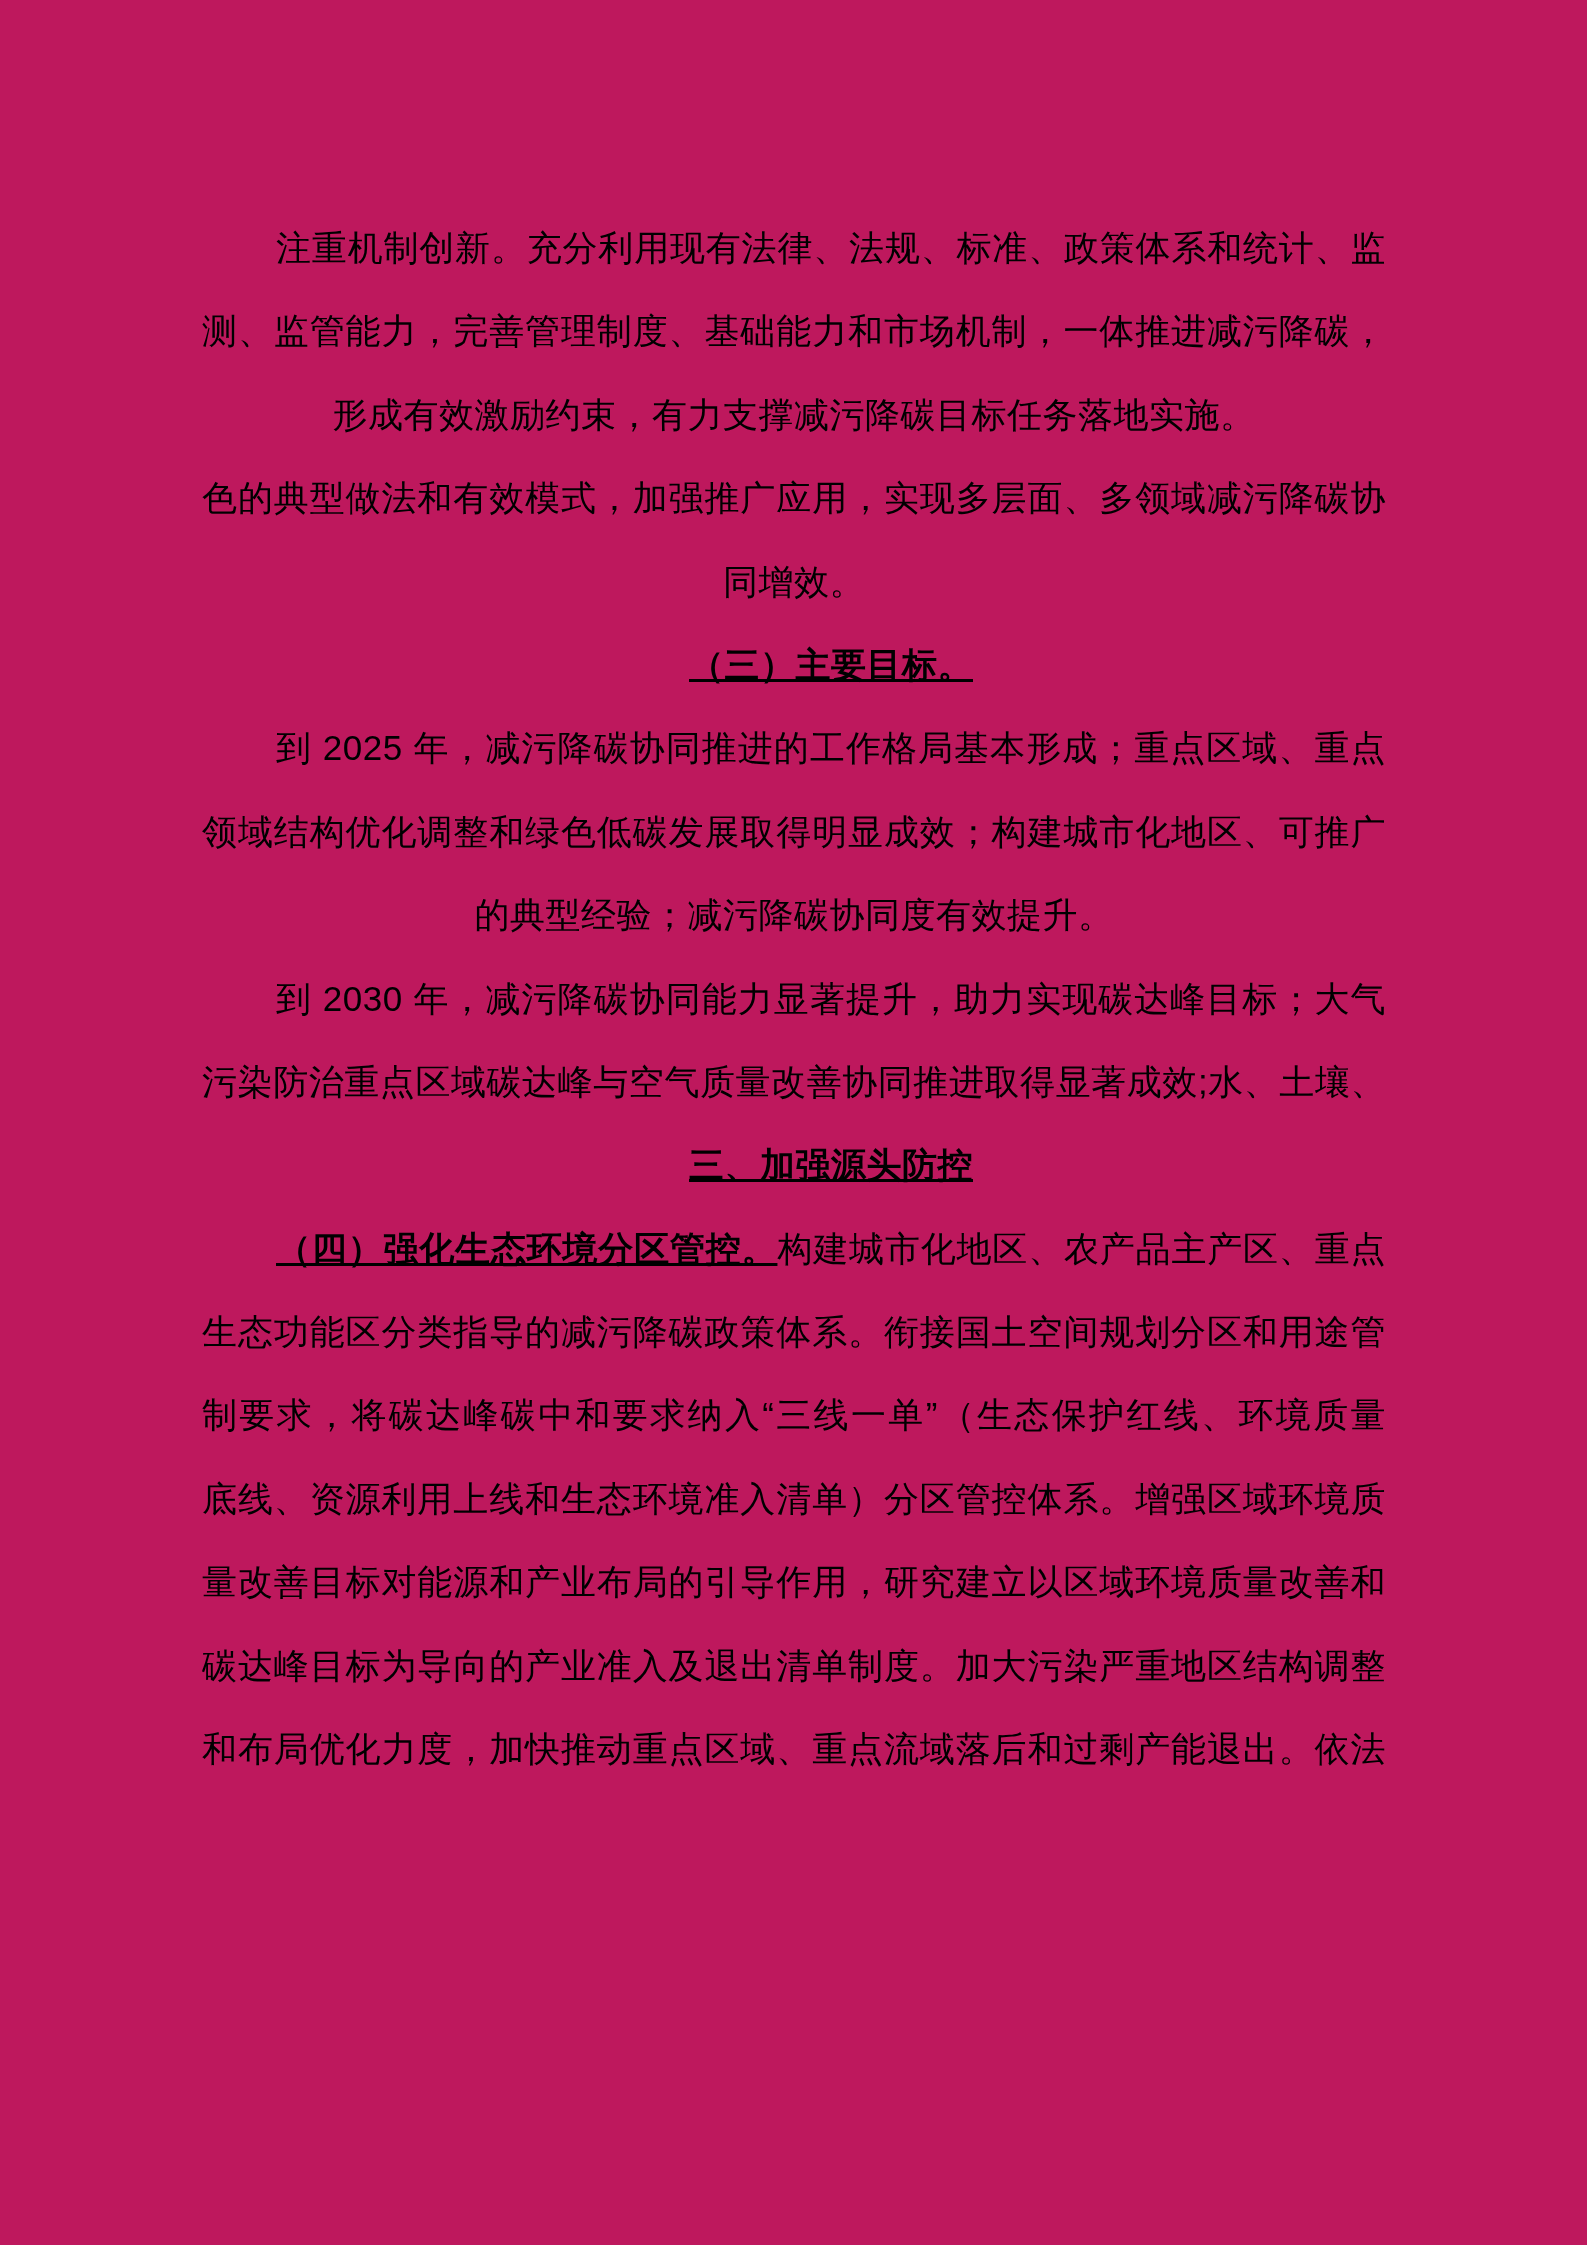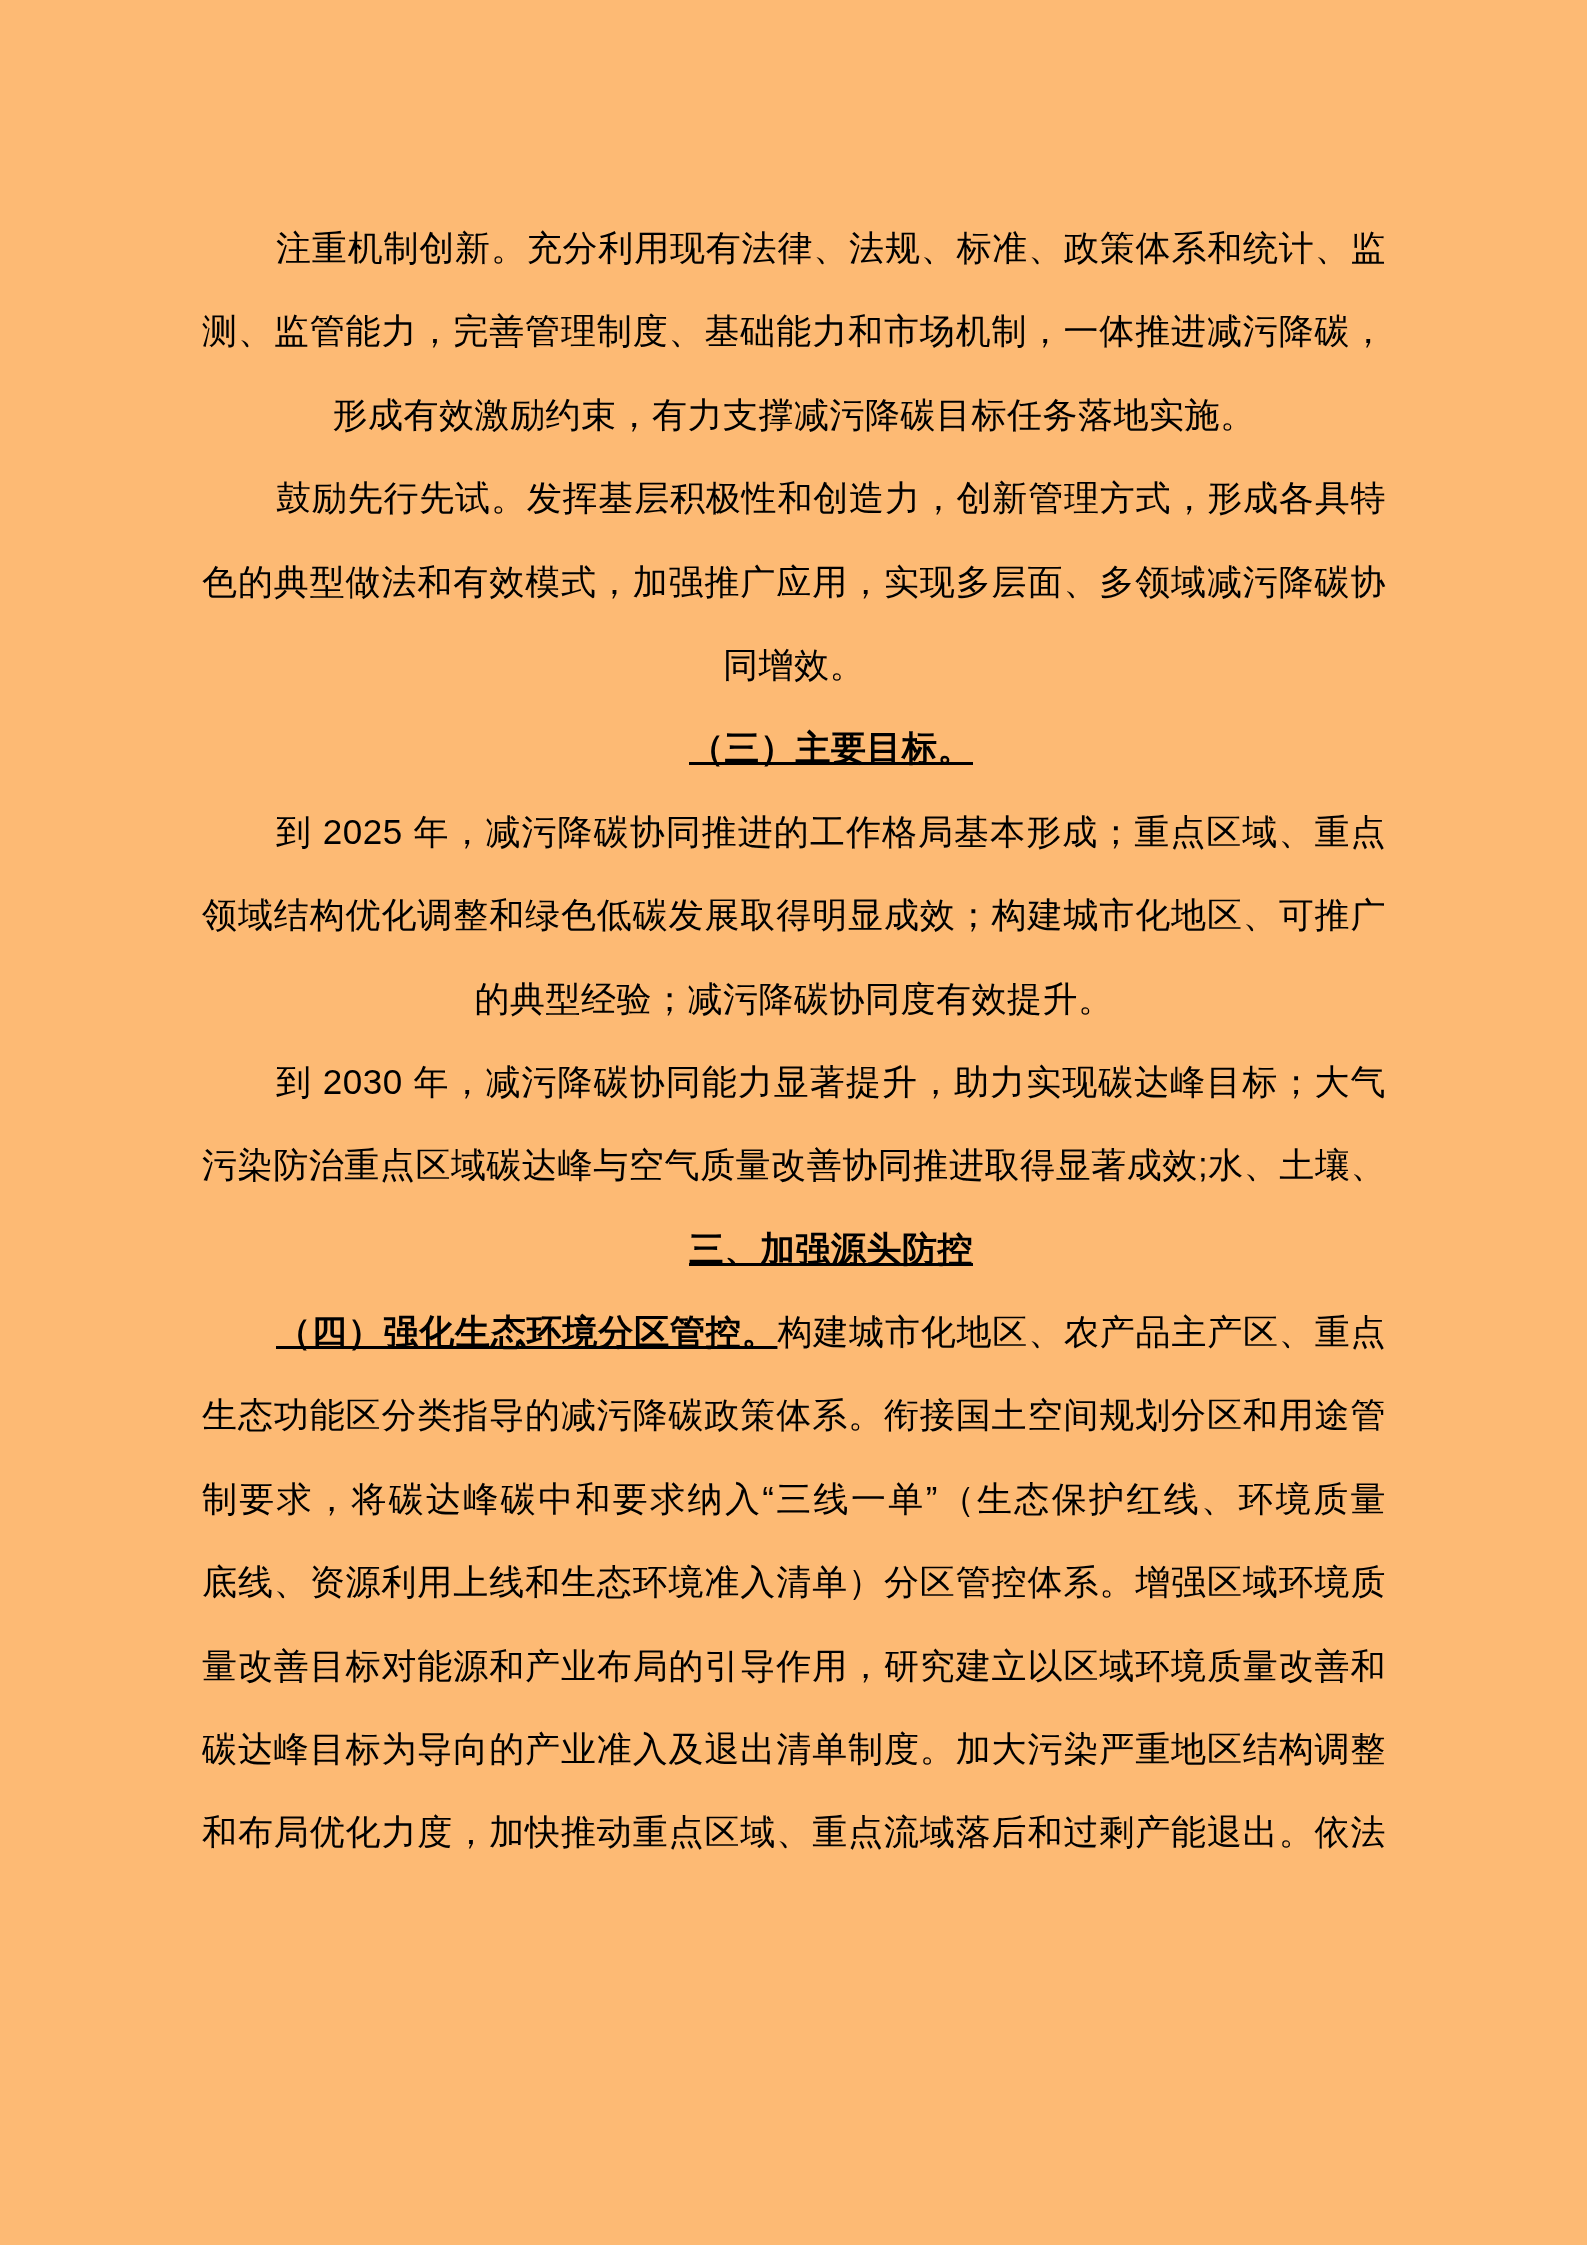--- a/index.html
+++ b/index.html
@@ -4,21 +4,21 @@
 <style>
   html, body {
     margin: 0;
     padding: 0;
     background: #ffffff;
   }
   .page {
     position: relative;
     width: 1587px;
     height: 2245px;
-    background: #fdba74;
+    background: #be185d;
     overflow: hidden;
     font-family: "Liberation Sans", "DejaVu Sans", sans-serif;
     color: #000000;
   }
   .text-block {
     position: absolute;
     left: 202px;
     top: 206px;
     width: 1184px;
   }
@@ -45,21 +45,20 @@
   }
 </style>
 </head>
 <body>
 
 <div class="page">
   <div class="text-block" id="text-block">
       <div class="line indent justify"><span class="seg-regular">注重机制创新。充分利用现有法律、法规、标准、政策体系和统计、监</span></div>
       <div class="line justify"><span class="seg-regular">测、监管能力，完善管理制度、基础能力和市场机制，一体推进减污降碳，</span></div>
       <div class="line"><span class="seg-regular">形成有效激励约束，有力支撑减污降碳目标任务落地实施。</span></div>
-      <div class="line indent justify"><span class="seg-regular">鼓励先行先试。发挥基层积极性和创造力，创新管理方式，形成各具特</span></div>
       <div class="line justify"><span class="seg-regular">色的典型做法和有效模式，加强推广应用，实现多层面、多领域减污降碳协</span></div>
       <div class="line"><span class="seg-regular">同增效。</span></div>
       <div class="line indent"><span class="seg-bold">（三）主要目标。</span></div>
       <div class="line indent justify"><span class="seg-regular">到 2025 年，减污降碳协同推进的工作格局基本形成；重点区域、重点</span></div>
       <div class="line justify"><span class="seg-regular">领域结构优化调整和绿色低碳发展取得明显成效；构建城市化地区、可推广</span></div>
       <div class="line"><span class="seg-regular">的典型经验；减污降碳协同度有效提升。</span></div>
       <div class="line indent justify"><span class="seg-regular">到 2030 年，减污降碳协同能力显著提升，助力实现碳达峰目标；大气</span></div>
       <div class="line justify"><span class="seg-regular">污染防治重点区域碳达峰与空气质量改善协同推进取得显著成效;水、土壤、</span></div>
       <div class="line indent"><span class="seg-bold">三、加强源头防控</span></div>
       <div class="line indent justify"><span class="seg-bold">（四）强化生态环境分区管控。</span><span class="seg-regular">构建城市化地区、农产品主产区、重点</span></div>

